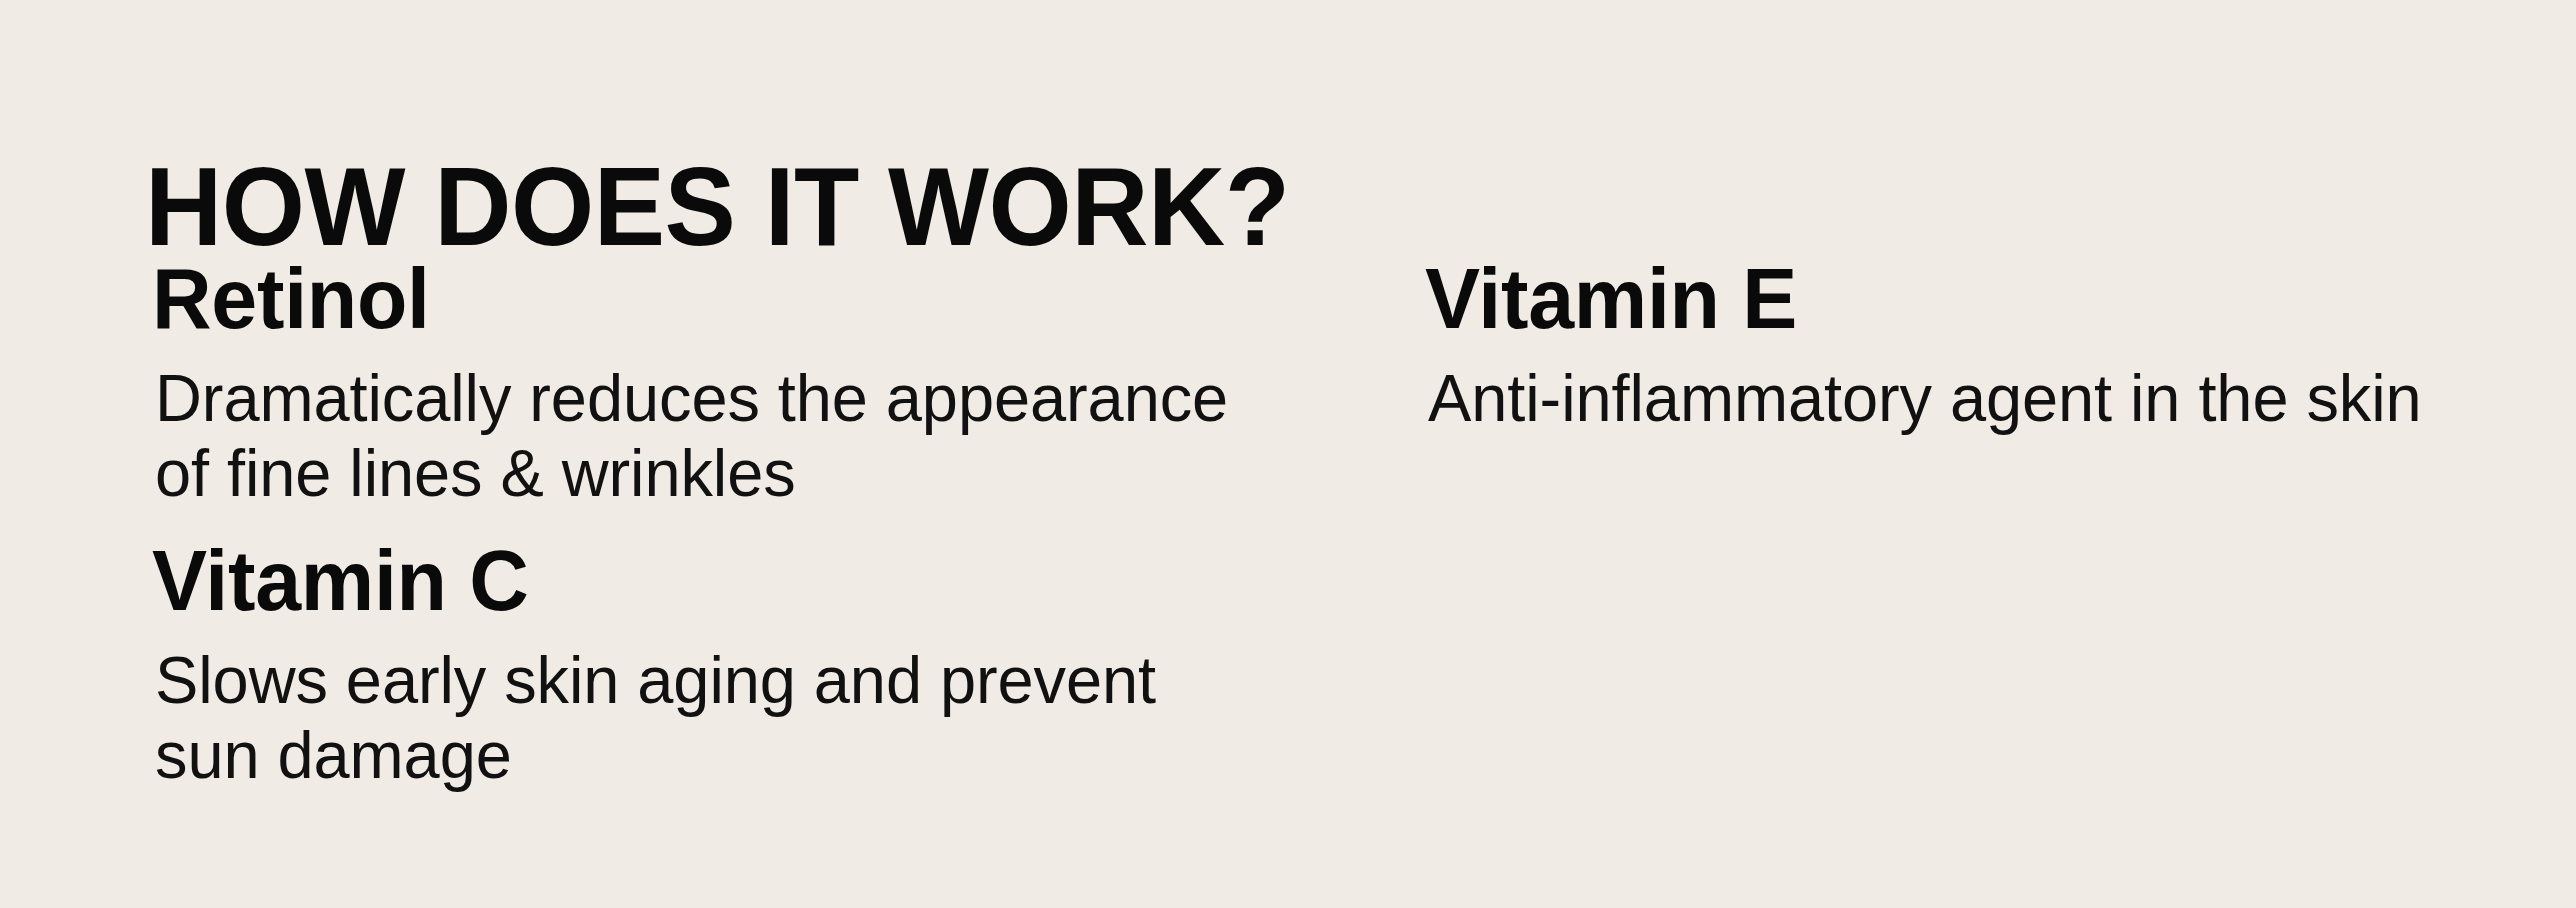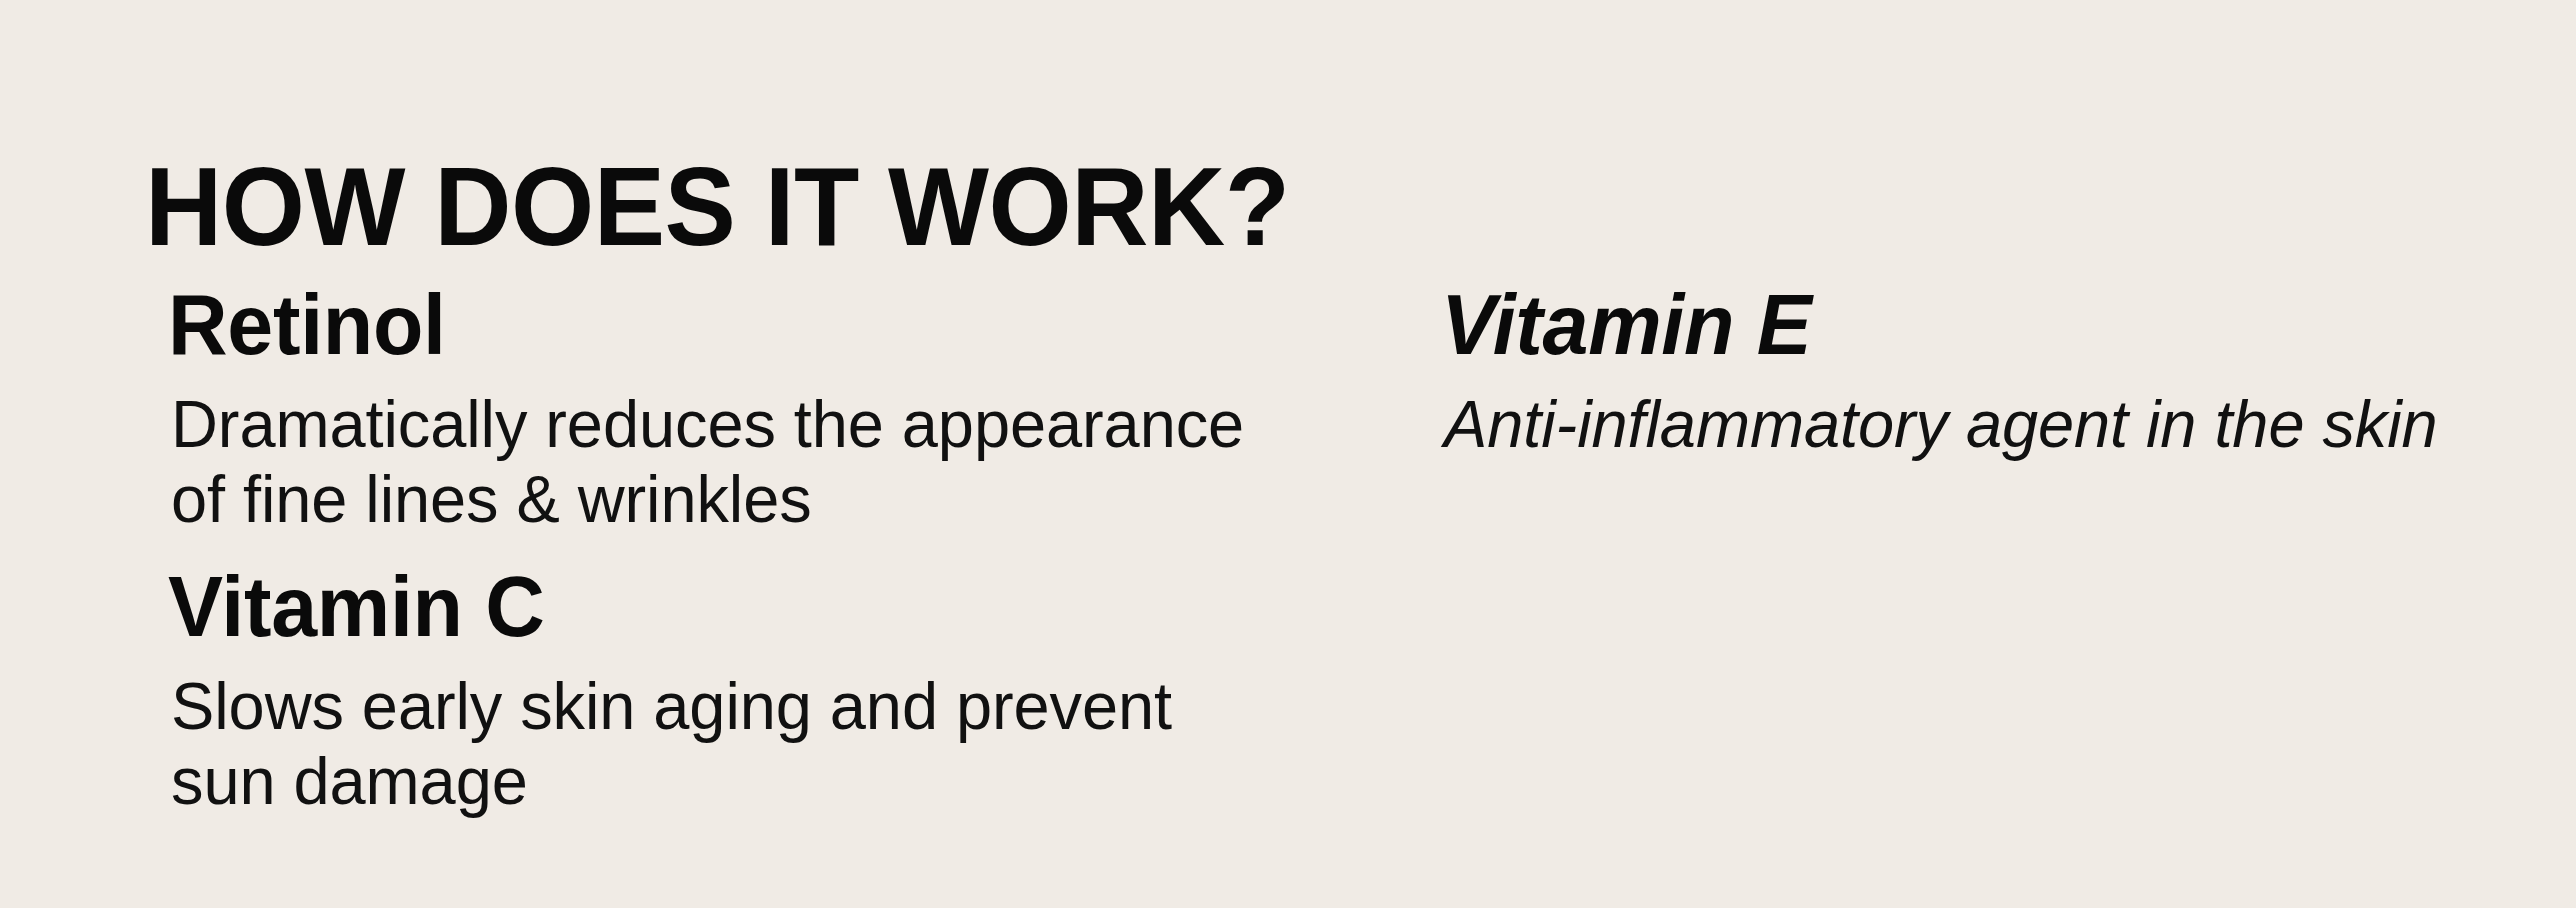--- a/index.html
+++ b/index.html
@@ -51,22 +51,21 @@
     position: absolute;
     top: 0;
   }
 
   .column-left  { left: 152px;  width: 1133px; }
   .column-right { left: 1425px; width: 1175px; }
 
   
   .ingredient {
     position: absolute;
-    left: 16px;
-    margin-top: 26px;
+    left: 0;
   }
 
   .ingredient-name {
     font-size: 86px;
     line-height: 86px;
     font-weight: 700;
     letter-spacing: -0.3px;
     color: #0A0A0A;
     white-space: nowrap;
     margin: 0;
@@ -88,21 +87,21 @@
   }
 
   .column-right .ingredient-desc {
     max-width: 1175px;
     white-space: nowrap;
   }
 
   
   .ingredient-retinol  { top: 255px; }
   .ingredient-vitc     { top: 537px; }
-  .ingredient-vite     { top: 255px; font-style: italic; }
+  .ingredient-vite     { top: 255px; }
 
   .ingredient-retinol .ingredient-desc { margin-top: 18.5px; }
   .ingredient-vitc    .ingredient-desc { margin-top: 18.5px; }
   .ingredient-vite    .ingredient-desc { margin-top: 18.5px; }
 </style>
 </head>
 <body>
 
 <div class="slide">
 

